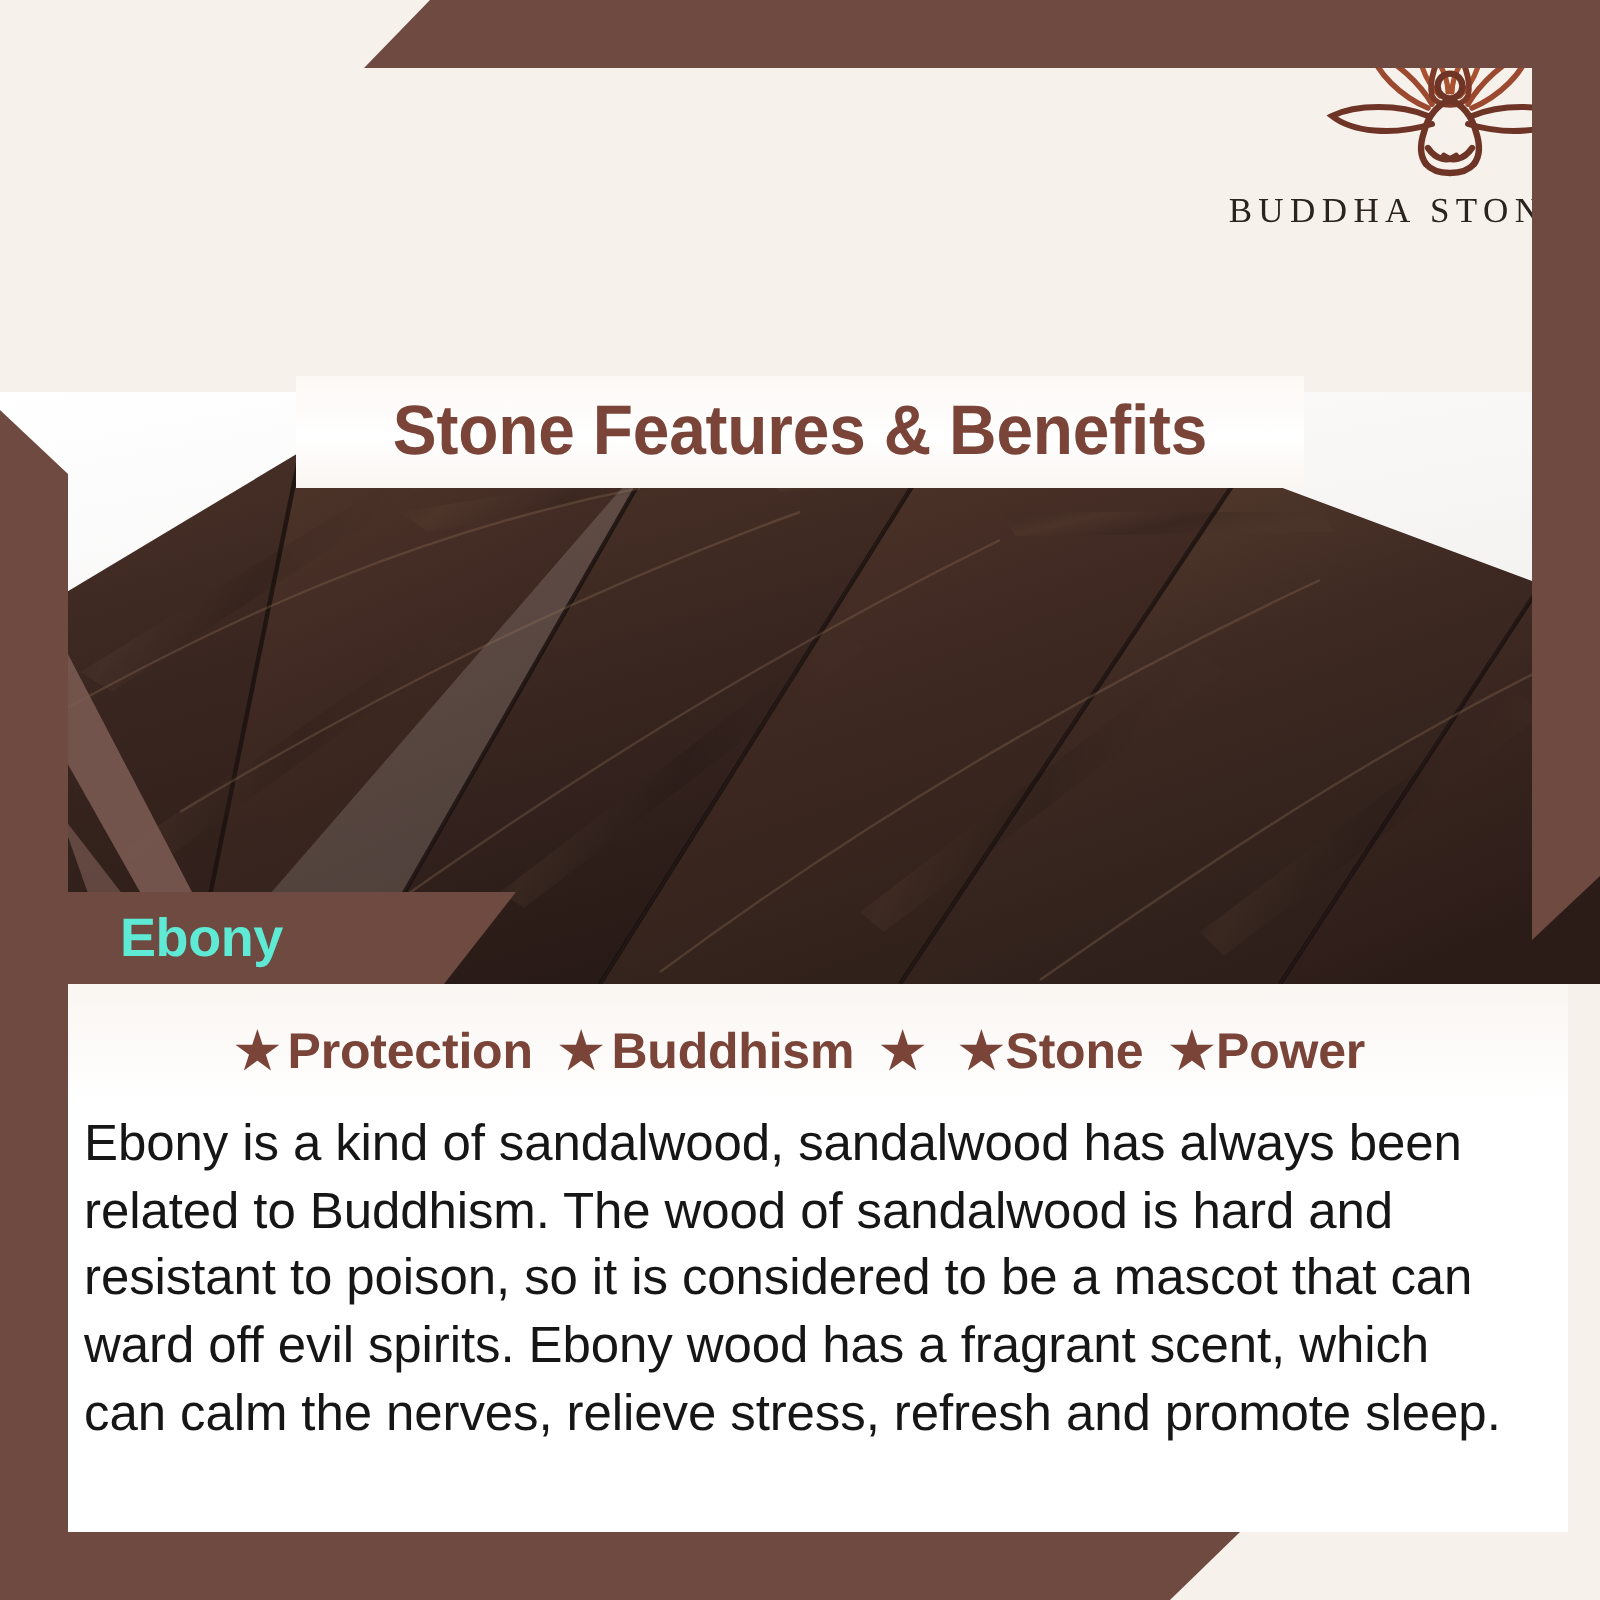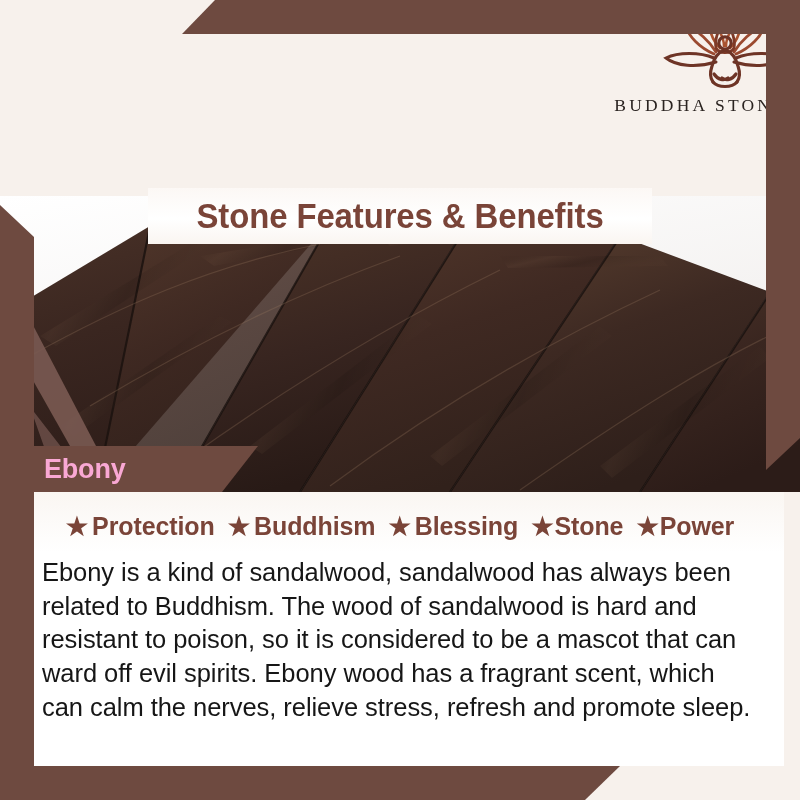--- a/index.html
+++ b/index.html
@@ -134,25 +134,25 @@
     position: absolute;
     top: 446px; left: 0;
     width: 300px; height: 46px;
     background: #6E4A40;
     clip-path: polygon(0 0, 258px 0, 222px 46px, 0 46px);
     display: flex;
     align-items: center;
     z-index: 7;
   }
   .stone-name {
-    color: #f9a8d4;
+    color: #5eead4;
     font-family: "Liberation Sans Narrow", "Liberation Sans", sans-serif;
     font-size: 27px;
     font-weight: bold;
-    padding-left: 44px;
+    padding-left: 60px;
     letter-spacing: -0.2px;
     white-space: nowrap;
   }
 
   
   .content {
     position: absolute;
     top: 492px; left: 16px;
     width: 768px; height: 274px;
     background: linear-gradient(180deg, #FAF6F2 0%, #FFFFFF 22%, #FFFFFF 100%);
@@ -328,21 +328,20 @@
       <span class="benefit">
         <span class="star">★</span>
         <span>Protection</span>
       </span>
       <span class="benefit">
         <span class="star">★</span>
         <span>Buddhism</span>
       </span>
       <span class="benefit">
         <span class="star">★</span>
-        <span>Blessing</span>
       </span>
       <span class="benefit tight">
         <span class="star">★</span>
         <span>Stone</span>
       </span>
       <span class="benefit tight">
         <span class="star">★</span>
         <span>Power</span>
       </span>
     </div>

